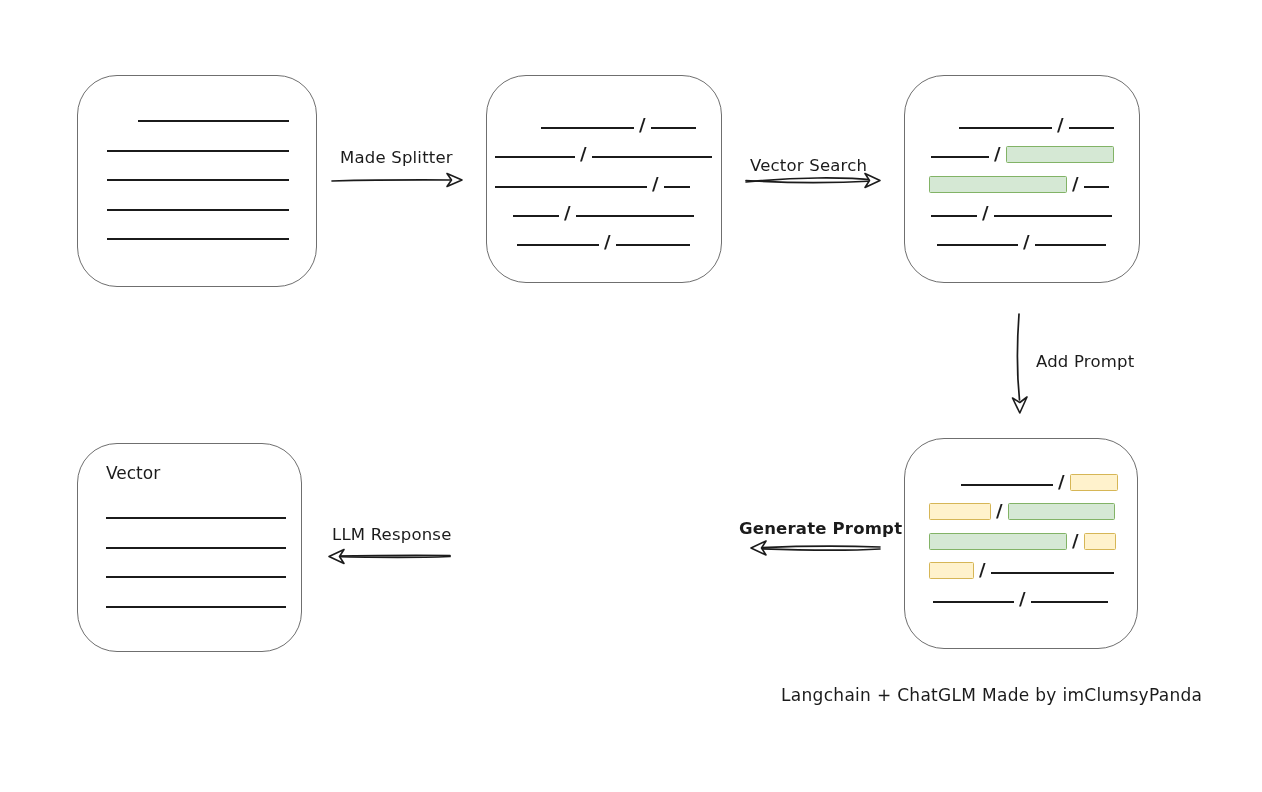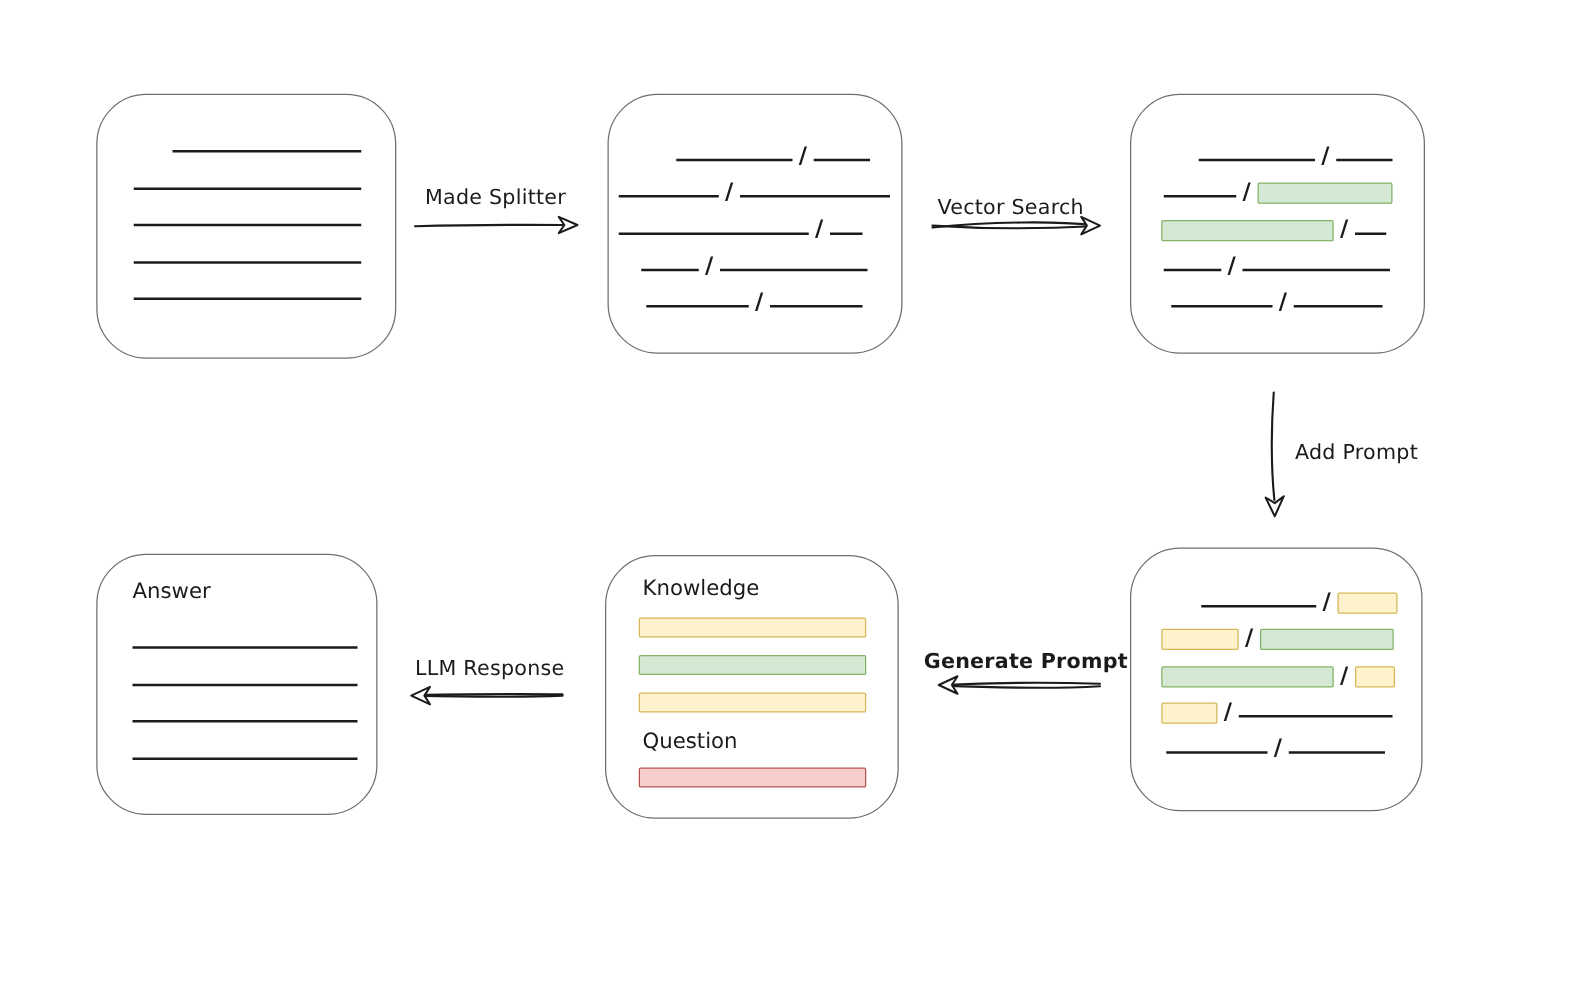--- a/index.html
+++ b/index.html
@@ -171,39 +171,28 @@
         <div class="chunk-row" style="margin-left: 20px;">
           <span class="seg line" style="width: 81px;"></span>
           <span class="sep">/</span>
           <span class="seg line" style="width: 77px;"></span>
         </div>
       </div>
   </div>
 
   <div class="flow-label" style="left:739px; top:519px;font-weight:bold;">Generate Prompt</div>
 
-  <div class="box" style="left:484px; top:444px; width:235px; height:211px;">
-    <div class="box-label" style="left:29px; top:16px;">Knowledge</div>
-    <div class="bars" style="left:26px; top:49px; width:182px;">
-        <div class="bar yellow"></div>
-        <div class="bar green"></div>
-        <div class="bar yellow"></div>
-      </div>
-    <div class="box-label" style="left:29px; top:138px;">Question</div>
-    <div class="bars" style="left:26px; top:169px; width:182px;">
-        <div class="bar red"></div>
-      </div>
-  </div>
 
   <div class="flow-label" style="left:332px; top:525px;">LLM Response</div>
 
   <div class="box" style="left:77px; top:443px; width:225px; height:209px;">
-    <div class="box-label" style="left:28px; top:19px;">Answer</div>
+    <div class="box-label" style="left:28px; top:19px;">Vector</div>
     <div class="plain-lines" style="left:28px; right:15px; top:73px;">
         <div class="plain-line"></div>
         <div class="plain-line"></div>
         <div class="plain-line"></div>
         <div class="plain-line"></div>
       </div>
   </div>
 
+  <div class="caption" style="left:781px; top:685px;">Langchain + ChatGLM Made by imClumsyPanda</div>
 
 </div>
 
 </body></html>

